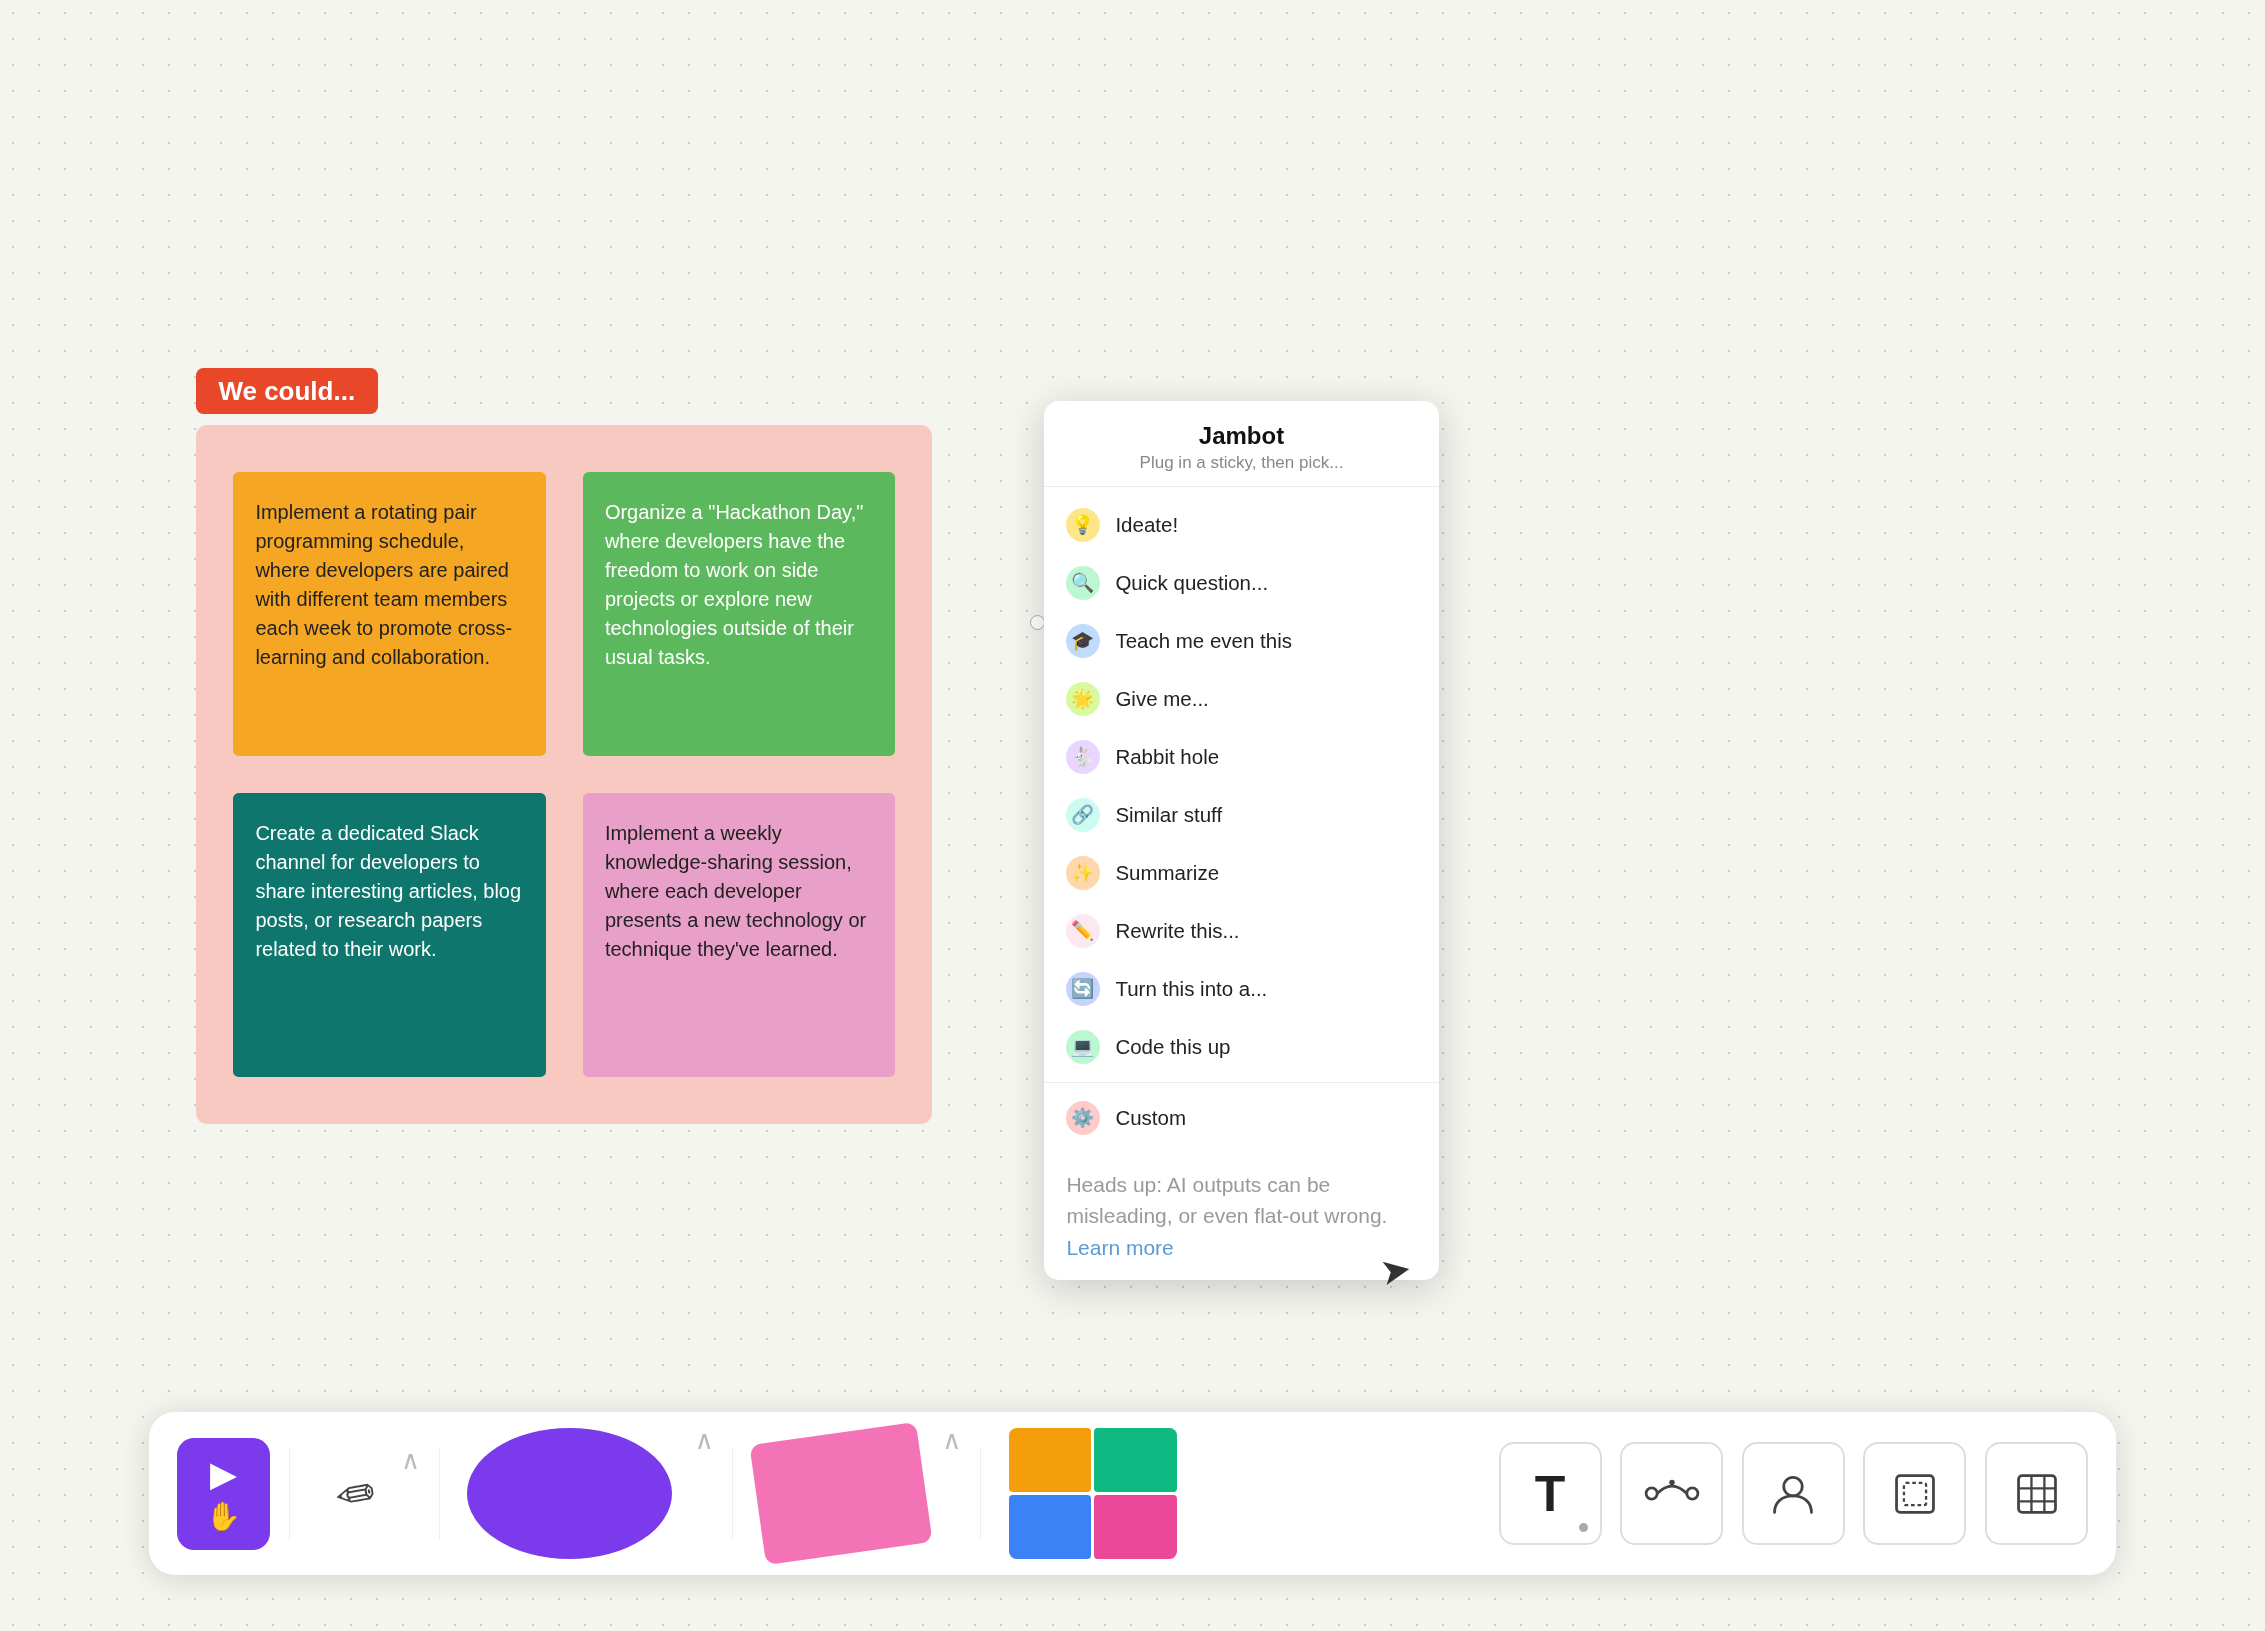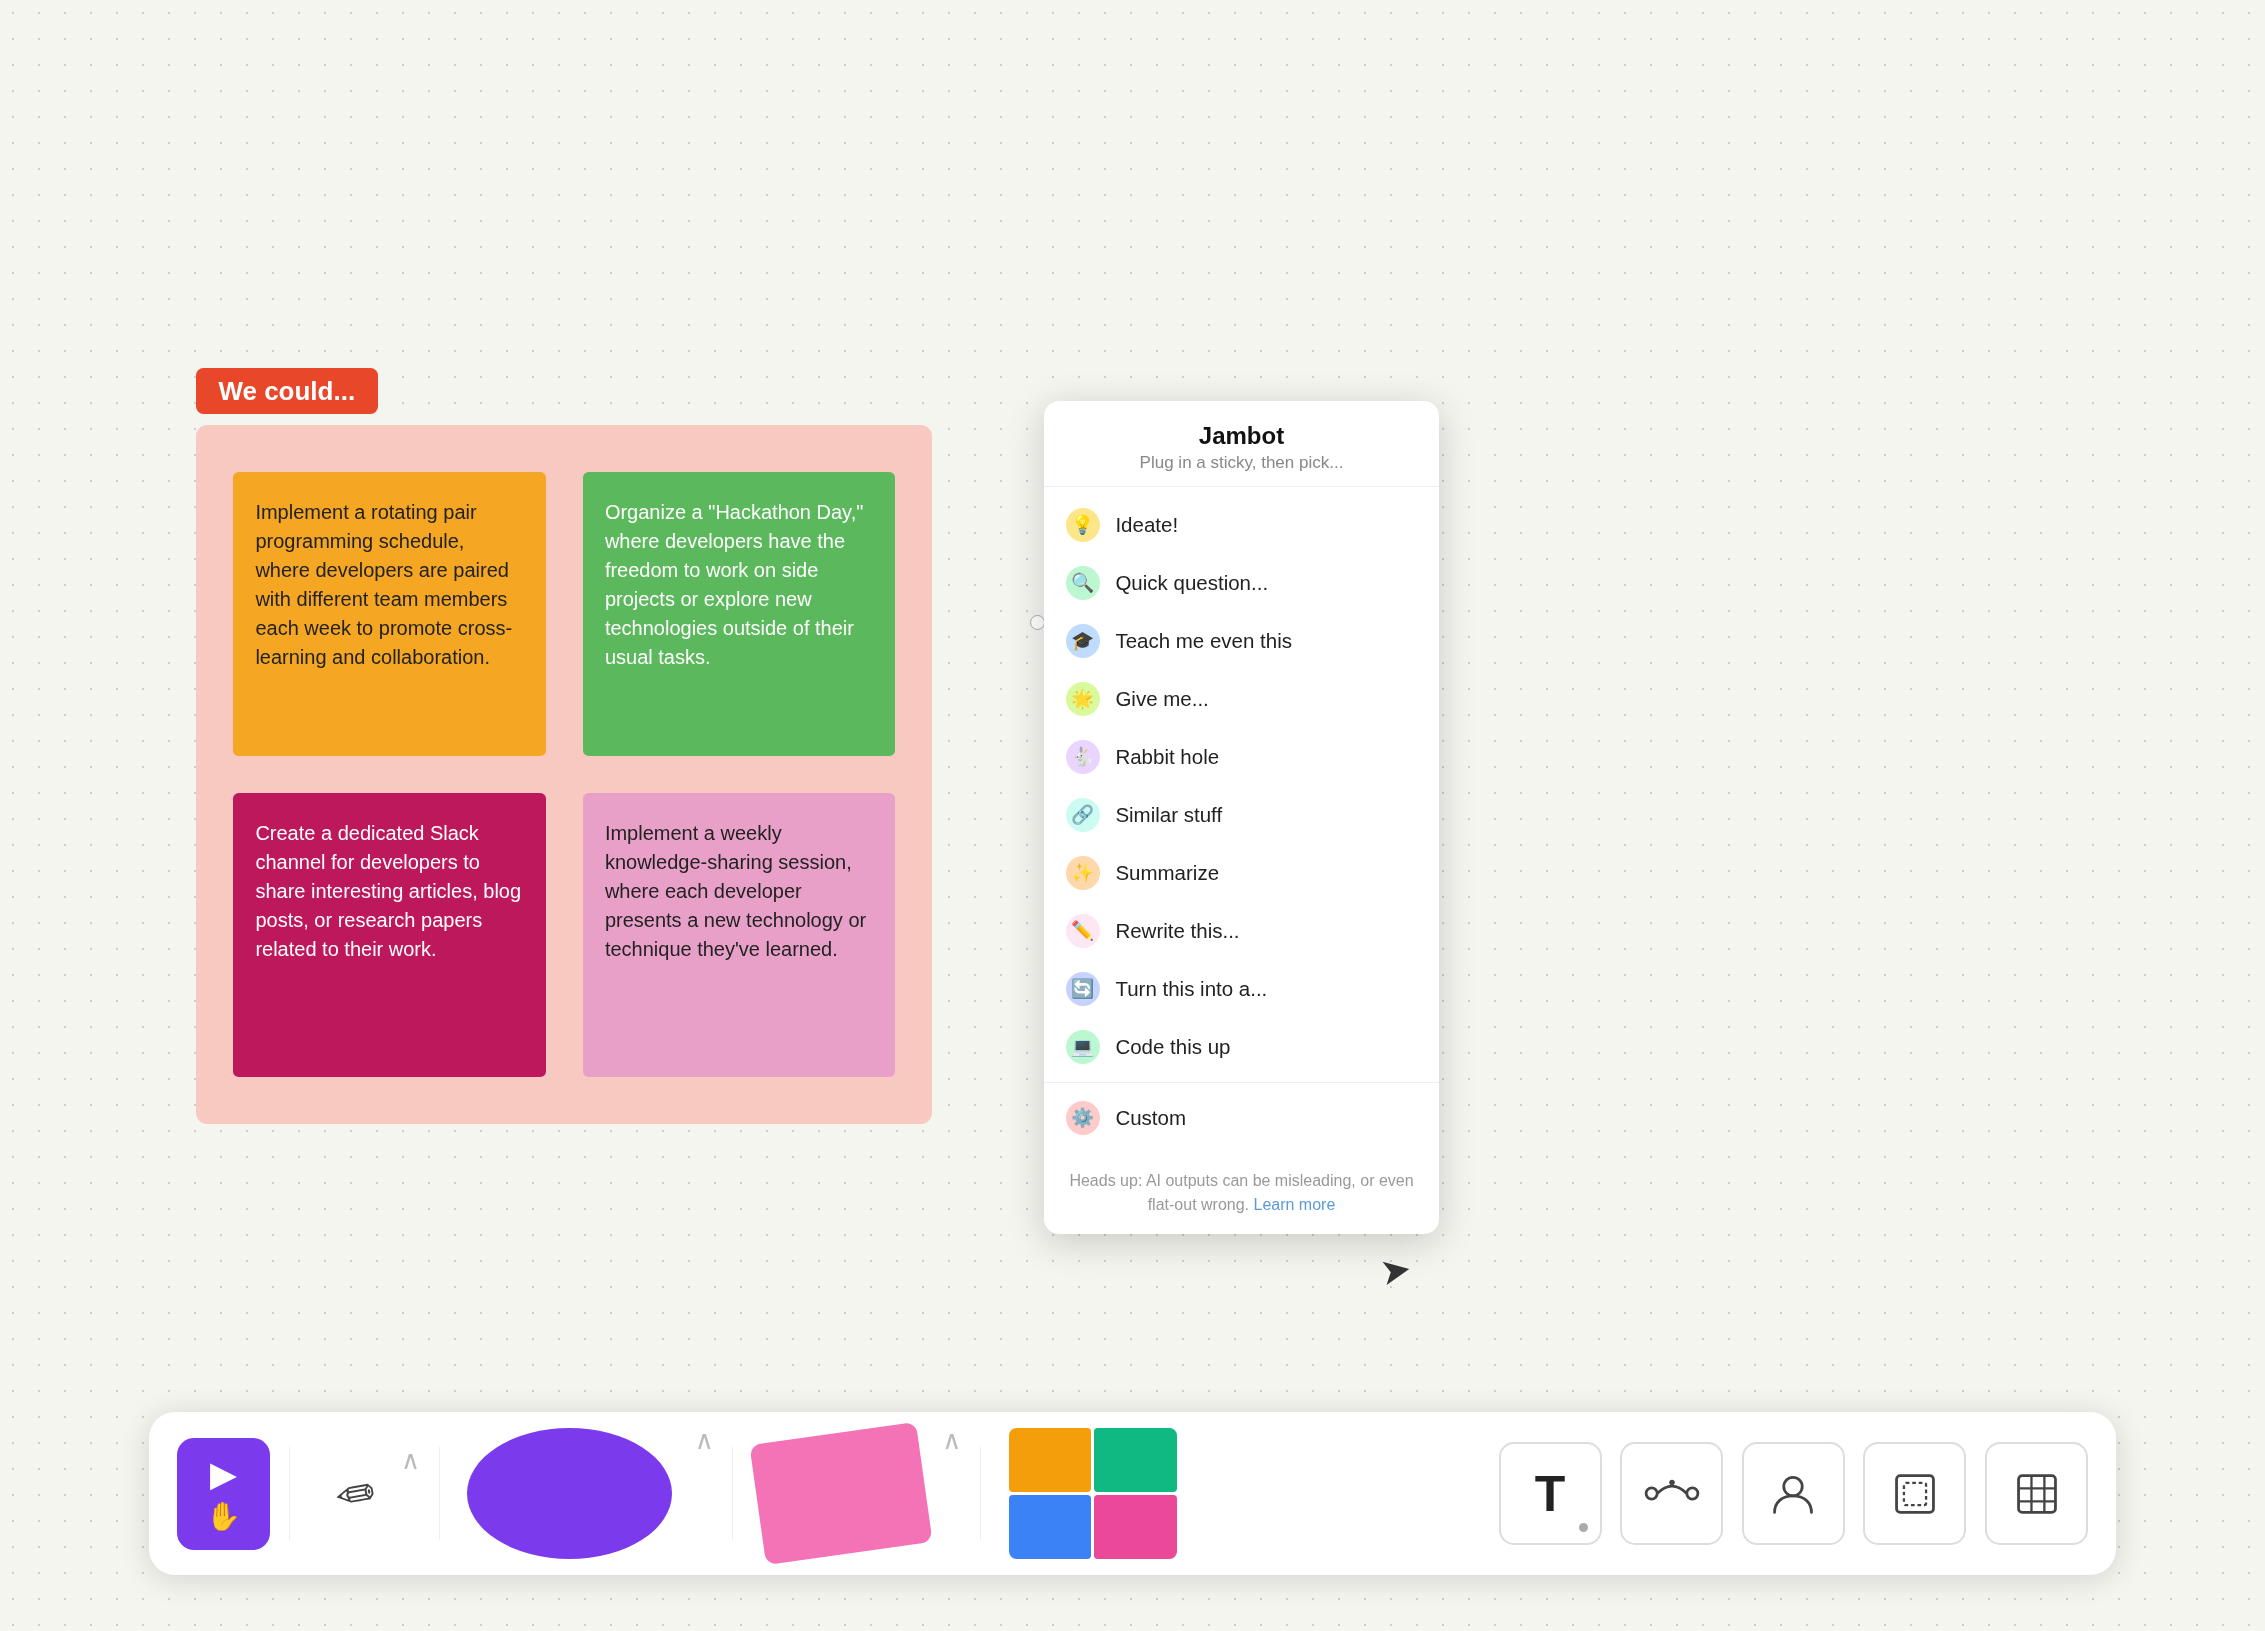--- a/index.html
+++ b/index.html
@@ -48,21 +48,21 @@
     .sticky {
       border-radius: 5.6px;
       padding: 26px 22.4px;
       font-size: 20px;
       line-height: 1.45;
       color: #222;
     }
 
     .sticky-orange { background: #f5a623; }
     .sticky-green { background: #5cb85c; color: #fff; }
-    .sticky-blue { background: #be185d; color: #fff; }
+    .sticky-blue { background: #0f766e; color: #fff; }
     .sticky-pink { background: #e8a0c8; }
 
     
     .jambot-popup {
       position: absolute;
       top: 401px;
       left: 1044px;
       width: 395px;
       background: white;
       border-radius: 15px;
@@ -126,24 +126,23 @@
     .icon-red { background: #fecaca; }
 
     .jambot-divider {
       height: 0.9px;
       background: #eee;
       margin: 5.6px 0;
     }
 
     .jambot-footer {
       padding: 13px 22.4px 17px;
-      font-size: 16px;
+      font-size: 21px;
       color: #999;
       line-height: 1.5;
-      text-align: center;
     }
 
     .jambot-footer a {
       color: #5b9bd5;
       text-decoration: none;
     }
 
     
     .connection-dot {
       position: absolute;

